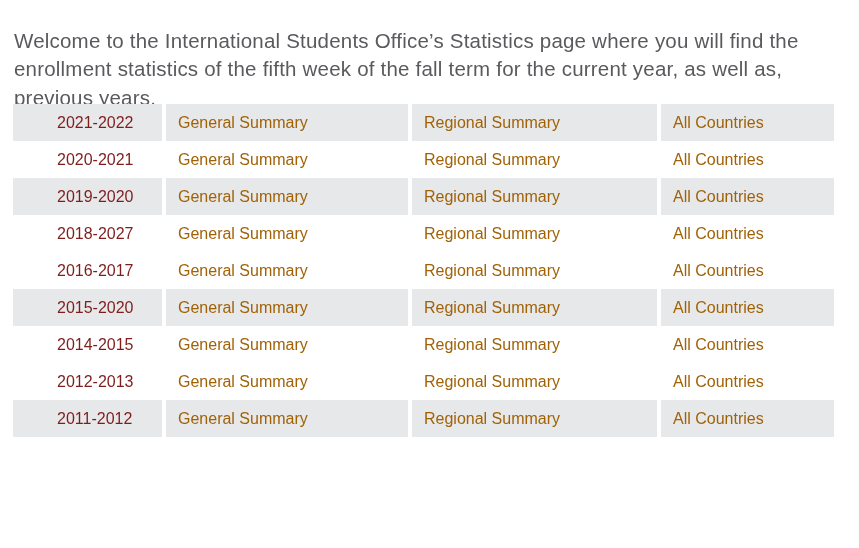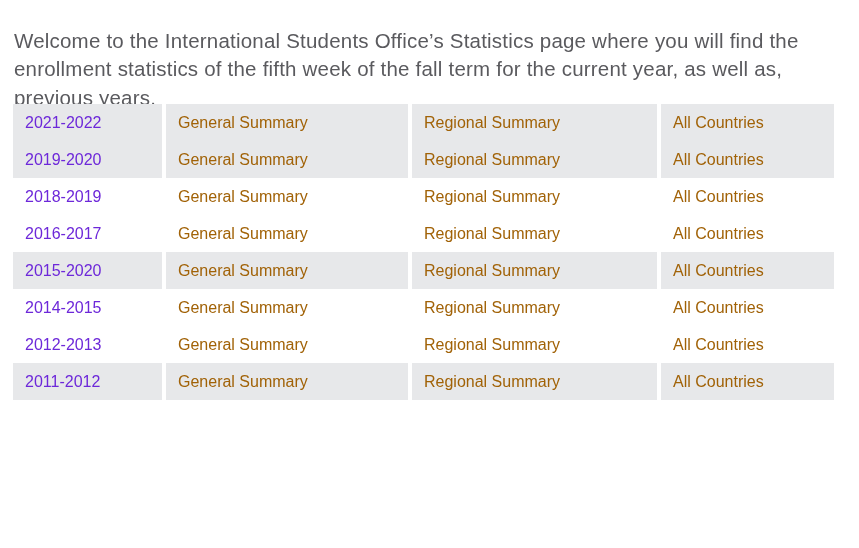--- a/index.html
+++ b/index.html
@@ -64,22 +64,23 @@
   }
   .stats-table td.last-col {
     border-right: none;
   }
   .col-year   { width: 151px; }
   .col-gen    { width: 246px; }
   .col-reg    { width: 249px; }
   .col-all    { width: 175px; }
 
   .year-label {
-    color: #6d28d9;
+    color: #7f1d1d;
     font-size: 16px;
+    margin-left: 32px;
   }
   .cell-link {
     color: #a16207;
     font-size: 16px;
     text-decoration: none;
     cursor: pointer;
   }
 </style>
 </head>
 <body>
@@ -95,28 +96,34 @@
       <col class="col-reg">
       <col class="col-all">
     </colgroup>
     <tbody>
         <tr class="odd">
           <td><span class="year-label">2021-2022</span></td>
           <td><a class="cell-link" href="#">General Summary</a></td>
           <td><a class="cell-link" href="#">Regional Summary</a></td>
           <td class="last-col"><a class="cell-link" href="#">All Countries</a></td>
         </tr>
+        <tr class="even">
+          <td><span class="year-label">2020-2021</span></td>
+          <td><a class="cell-link" href="#">General Summary</a></td>
+          <td><a class="cell-link" href="#">Regional Summary</a></td>
+          <td class="last-col"><a class="cell-link" href="#">All Countries</a></td>
+        </tr>
         <tr class="odd">
           <td><span class="year-label">2019-2020</span></td>
           <td><a class="cell-link" href="#">General Summary</a></td>
           <td><a class="cell-link" href="#">Regional Summary</a></td>
           <td class="last-col"><a class="cell-link" href="#">All Countries</a></td>
         </tr>
         <tr class="even">
-          <td><span class="year-label">2018-2019</span></td>
+          <td><span class="year-label">2018-2027</span></td>
           <td><a class="cell-link" href="#">General Summary</a></td>
           <td><a class="cell-link" href="#">Regional Summary</a></td>
           <td class="last-col"><a class="cell-link" href="#">All Countries</a></td>
         </tr>
         <tr class="even">
           <td><span class="year-label">2016-2017</span></td>
           <td><a class="cell-link" href="#">General Summary</a></td>
           <td><a class="cell-link" href="#">Regional Summary</a></td>
           <td class="last-col"><a class="cell-link" href="#">All Countries</a></td>
         </tr>

